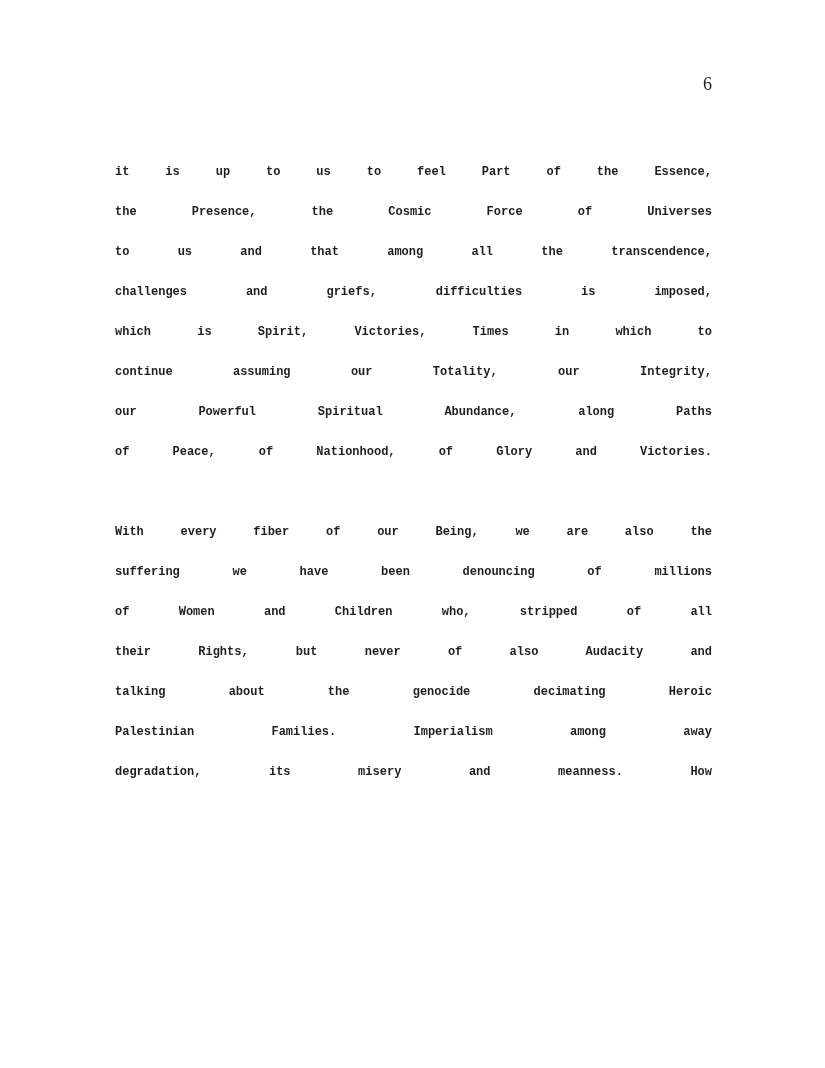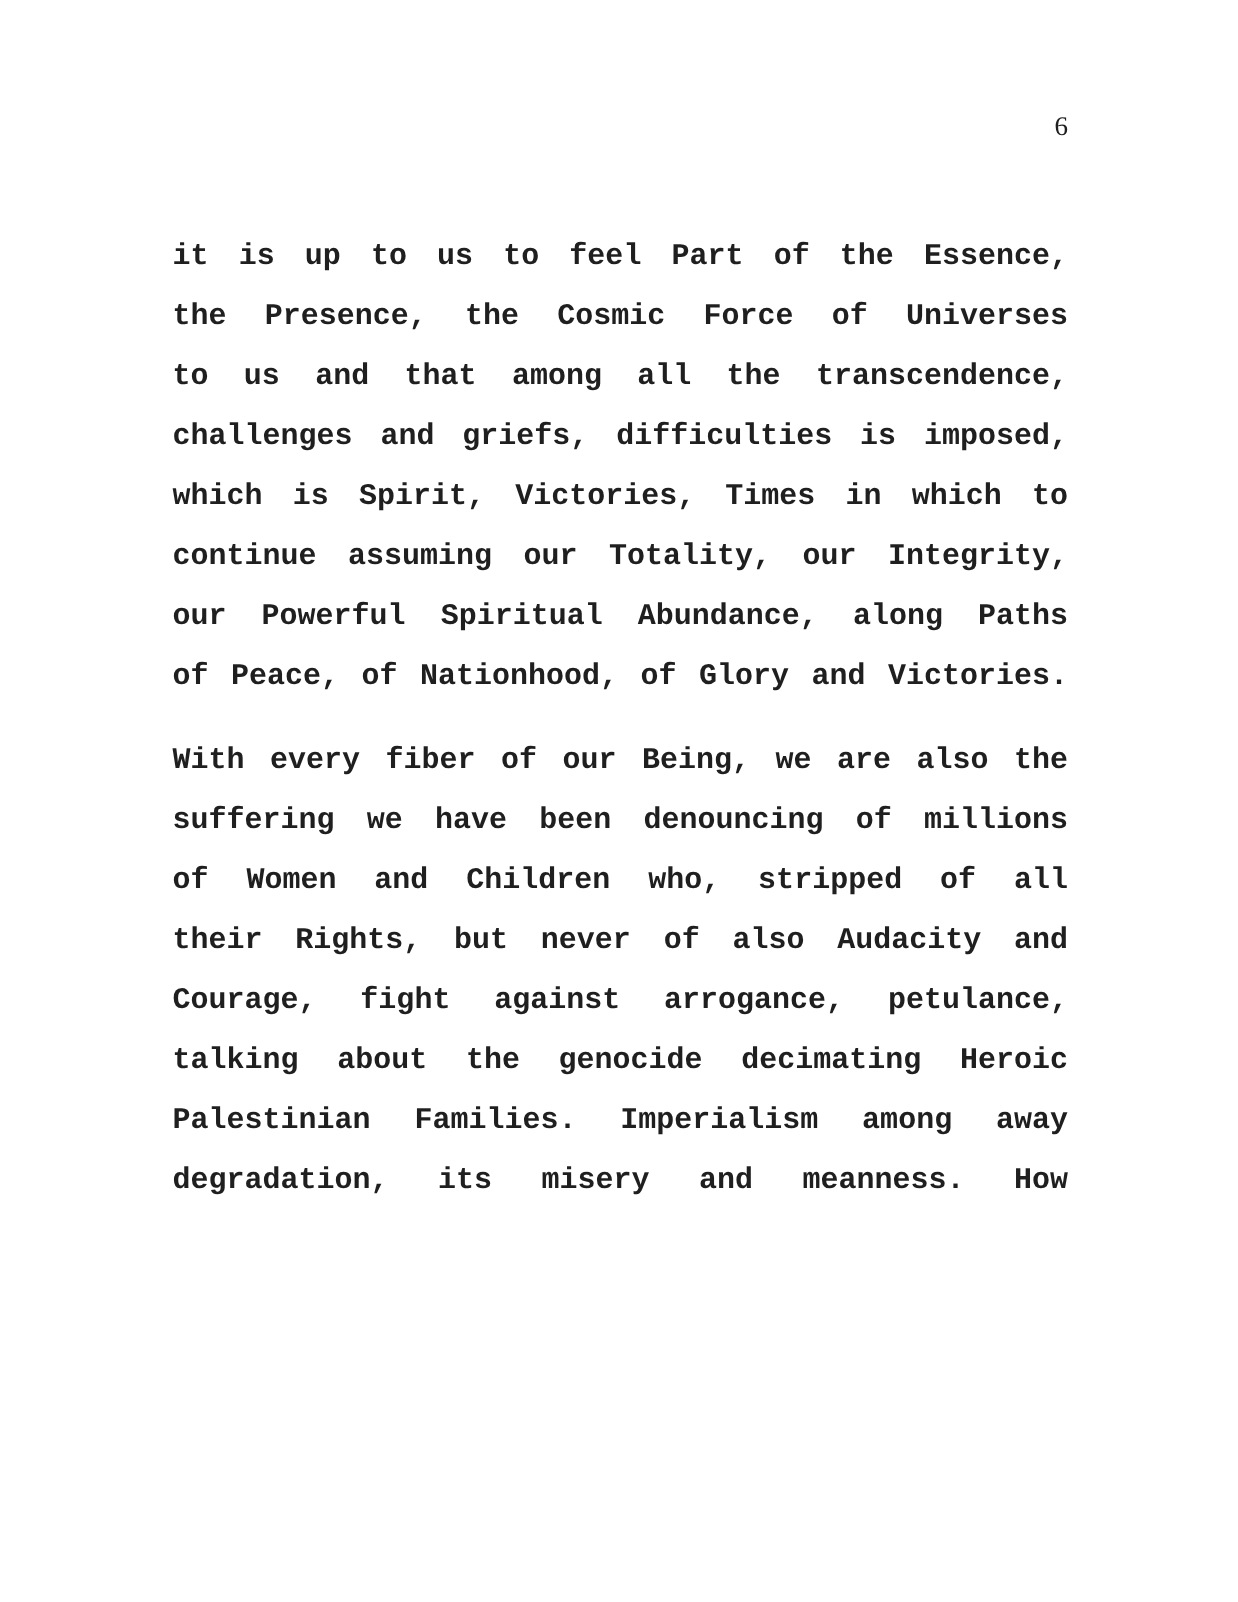--- a/index.html
+++ b/index.html
@@ -29,24 +29,24 @@
   .text-block {
     position: absolute;
     top: 152px;
     left: 115px;
     width: 597px;
   }
   .paragraph {
     margin: 0;
   }
   .paragraph + .paragraph {
-    margin-top: 16px;
+    margin-top: 40px;
   }
   .line {
-    font-size: 20px;
+    font-size: 12px;
     font-weight: bold;
     line-height: 40px;
     white-space: normal;
     text-align: justify;
     text-align-last: justify;
     -moz-text-align-last: justify;
   }
 </style>
 </head>
 <body>
@@ -66,20 +66,19 @@
       <div class="line">continue assuming our Totality, our Integrity,</div>
       <div class="line">our Powerful Spiritual Abundance, along Paths</div>
       <div class="line">of Peace, of Nationhood, of Glory and Victories.</div>
     </div>
 
     <div class="paragraph">
       <div class="line">With every fiber of our Being, we are also the</div>
       <div class="line">suffering we have been denouncing of millions</div>
       <div class="line">of Women and Children who, stripped of all</div>
       <div class="line">their Rights, but never of also Audacity and</div>
-      <div class="line">Courage, fight against arrogance, petulance,</div>
       <div class="line">talking about the genocide decimating Heroic</div>
       <div class="line">Palestinian Families. Imperialism among away</div>
       <div class="line">degradation, its misery and meanness. How</div>
     </div>
 
   </div>
 </div>
 
 </body></html>

